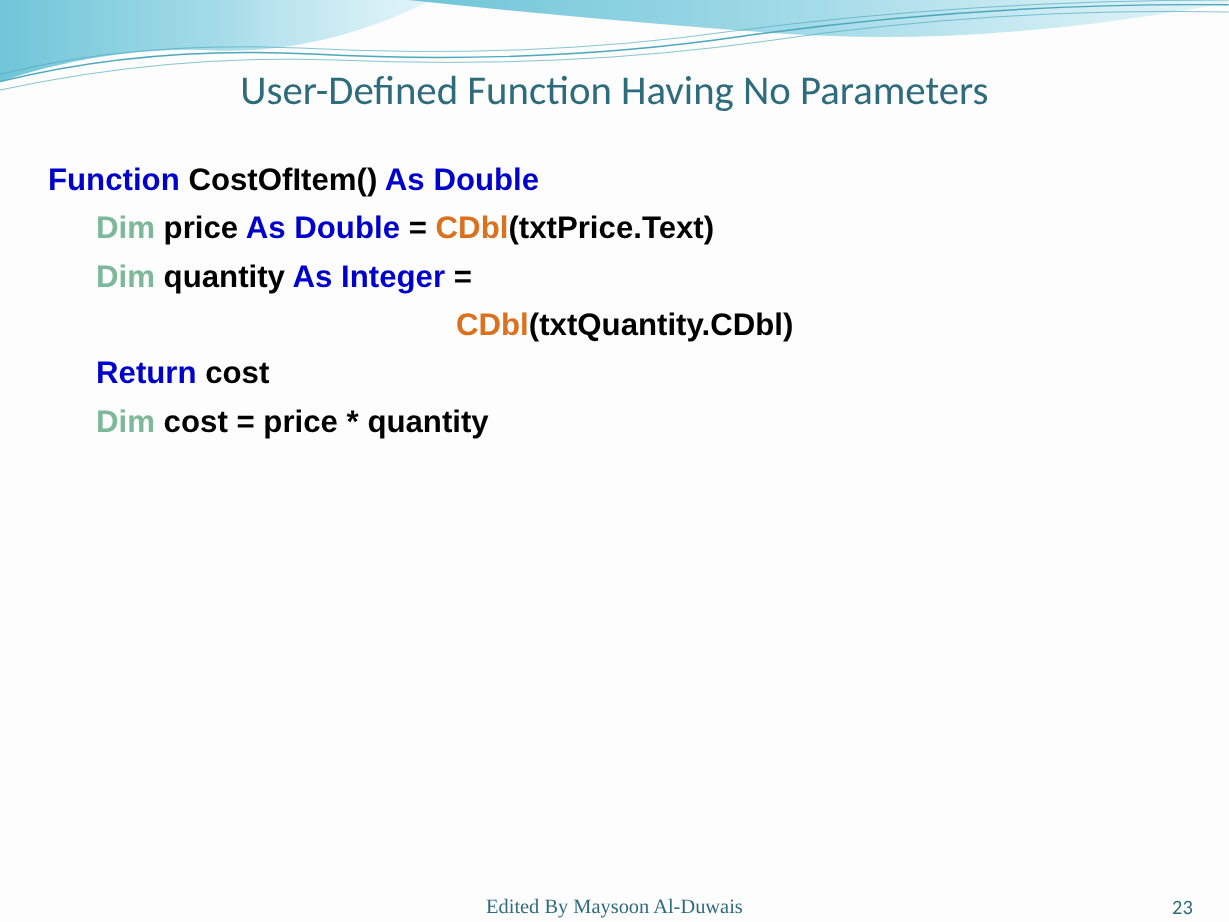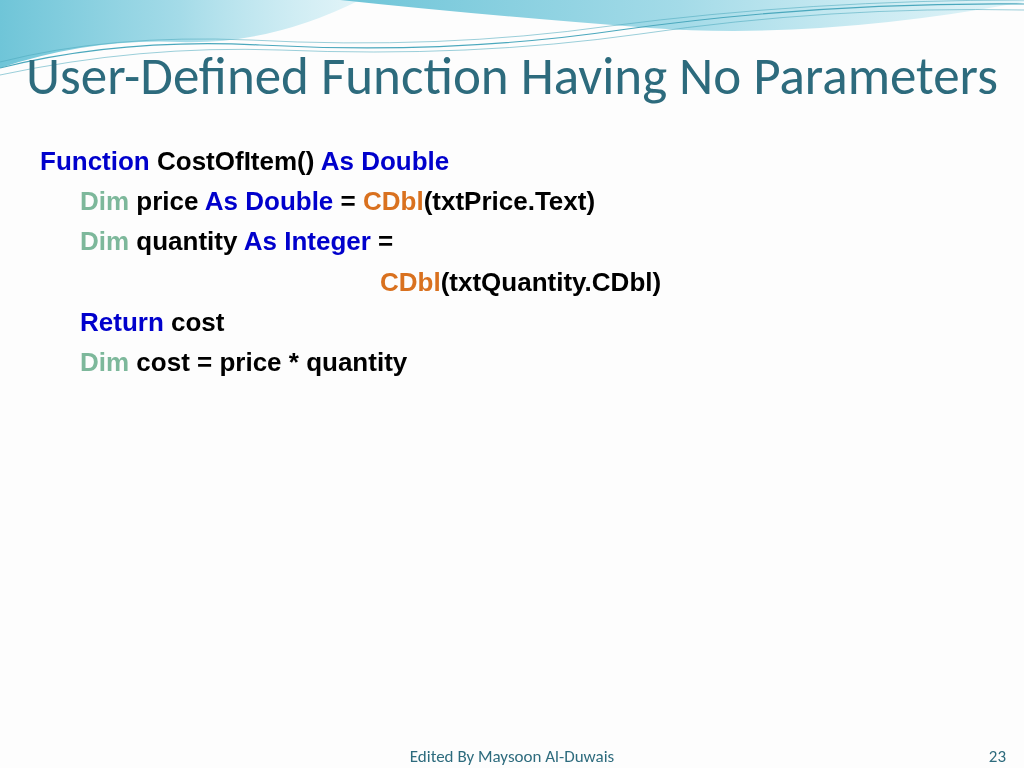--- a/index.html
+++ b/index.html
@@ -17,23 +17,23 @@
     left: 0;
     width: 1024px;
     height: 120px;
     z-index: 0;
   }
   .title {
     position: relative;
     z-index: 1;
     text-align: center;
     color: #2d6b7d;
-    font-size: 53px;
+    font-size: 34px;
     font-weight: 400;
-    padding-top: 42px;
+    padding-top: 55px;
     line-height: 1.3;
   }
   .code-block {
     position: relative;
     z-index: 1;
     padding: 30px 40px 0 40px;
     font-family: Liberation Sans, sans-serif;
     font-weight: bold;
     font-size: 26px;
     line-height: 1.55;
@@ -48,24 +48,25 @@
     position: absolute;
     bottom: 22px;
     width: 100%;
     color: #2d6b7d;
     font-size: 17px;
   }
   .footer-center {
     position: absolute;
     width: 100%;
     text-align: center;
+    font-family: Liberation Serif, serif;
   }
   .footer-right {
     position: absolute;
-    right: 18px;
+    right: 30px;
   }
 </style>
 </head>
 <body>
 
 <svg class="wave-decoration" viewBox="0 0 1024 120" preserveAspectRatio="none">
   <defs>
     <linearGradient id="grad1" x1="0%" y1="0%" x2="100%" y2="0%">
       <stop offset="0%" style="stop-color:#6fc5d8;stop-opacity:1"></stop>
       <stop offset="50%" style="stop-color:#a4dbe8;stop-opacity:1"></stop>

